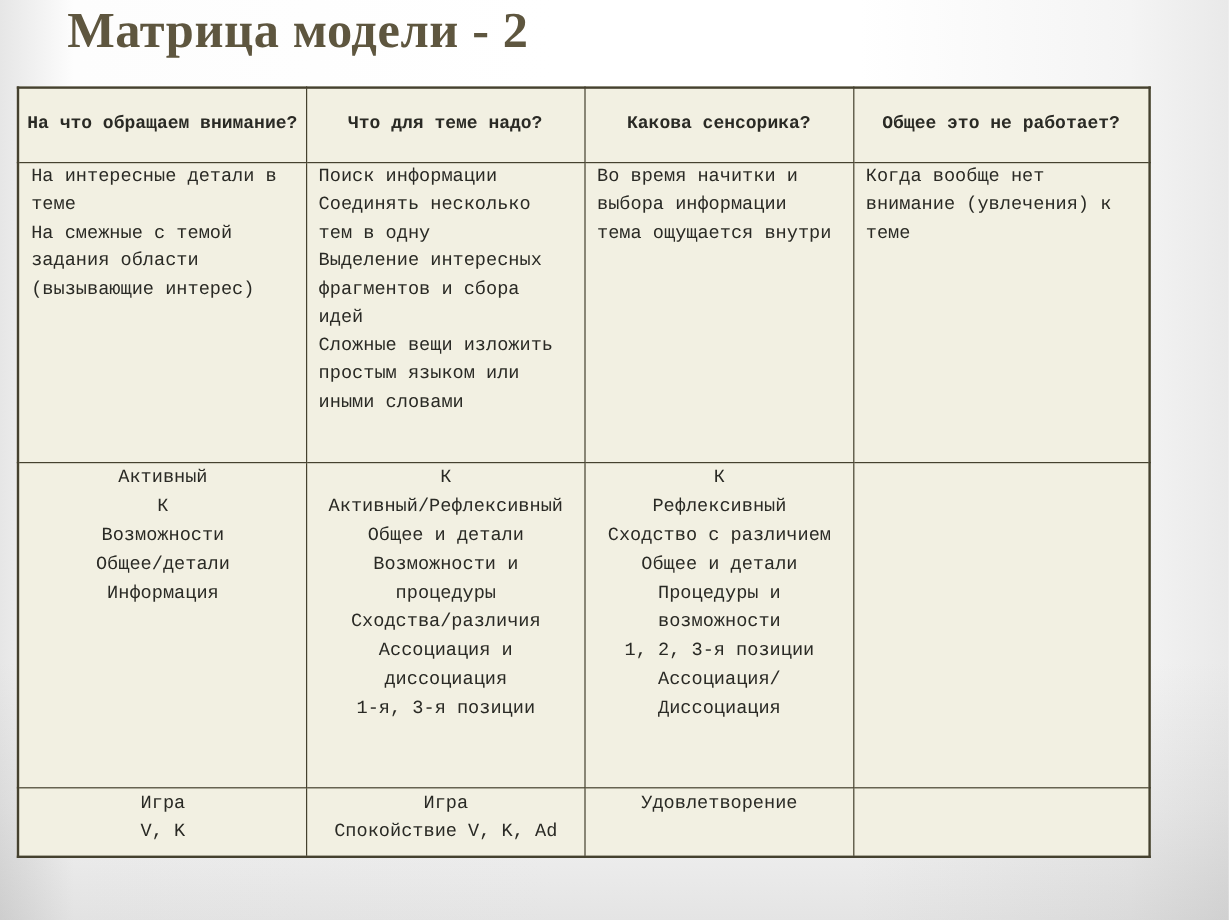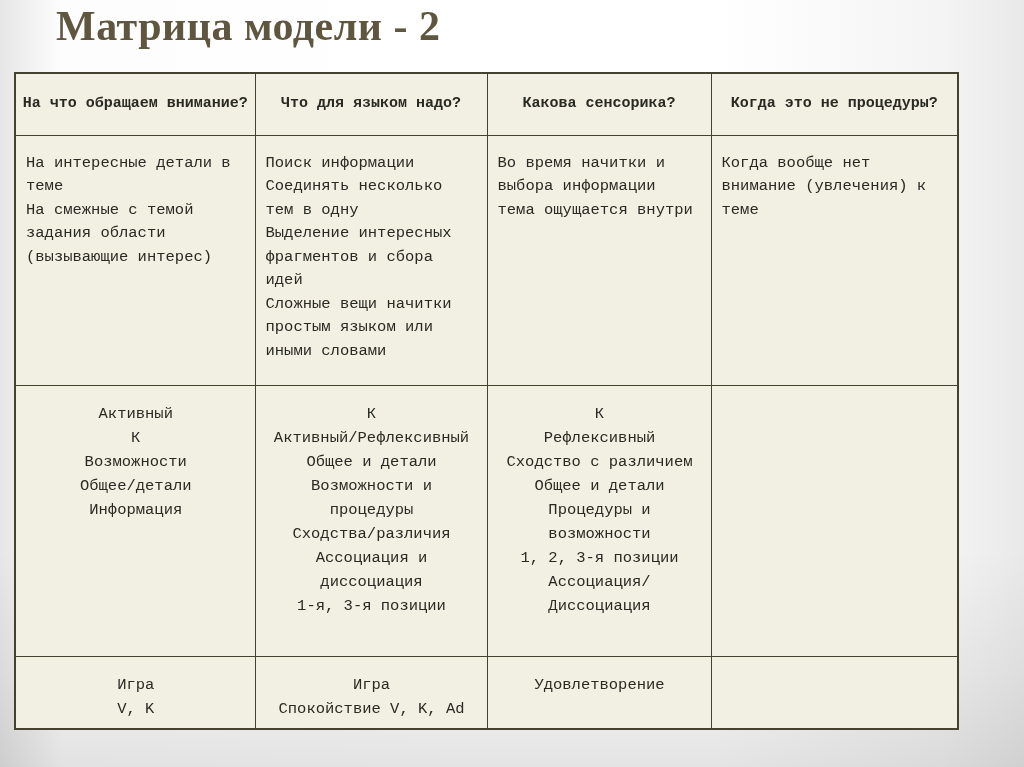--- a/index.html
+++ b/index.html
@@ -55,21 +55,21 @@
     border: 2px solid #45412f;
     font-family: Liberation Mono, monospace;
   }
 
   table.matrix th,
   table.matrix td {
     border: 1px solid #45412f;
     background: #f2f0e2;
     color: #2a2a25;
     vertical-align: top;
-    padding: 16px 9px 7px 10px;
+    padding: 0 9px 7px 10px;
     font-size: 15.5px;
     line-height: 1.52;
   }
 
   table.matrix th {
     font-weight: 700;
     text-align: center;
     vertical-align: middle;
     font-size: 15px;
     line-height: 1.45;
@@ -106,36 +106,36 @@
     <table class="matrix">
       <colgroup>
         <col class="c1">
           <col class="c2">
           <col class="c3">
           <col class="c4">
       </colgroup>
       <thead>
         <tr>
           <th>На что обращаем внимание?</th>
-          <th>Что для языком надо?</th>
+          <th>Что для теме надо?</th>
           <th>Какова сенсорика?</th>
-          <th>Когда это не процедуры?</th>
+          <th>Общее это не работает?</th>
         </tr>
       </thead>
       <tbody>
         <tr class="row-detail">
           <td>
             <div class="cell-lines">На интересные детали в теме
 На смежные с темой задания области (вызывающие интерес)</div>
           </td>
           <td>
             <div class="cell-lines">Поиск информации
 Соединять несколько тем в одну
 Выделение интересных фрагментов и сбора идей
-Сложные вещи начитки простым языком или иными словами</div>
+Сложные вещи изложить простым языком или иными словами</div>
           </td>
           <td>
             <div class="cell-lines">Во время начитки и выбора информации тема ощущается внутри</div>
           </td>
           <td>
             <div class="cell-lines">Когда вообще нет внимание (увлечения)  к теме</div>
           </td>
         </tr>
         <tr class="row-center">
           <td>

